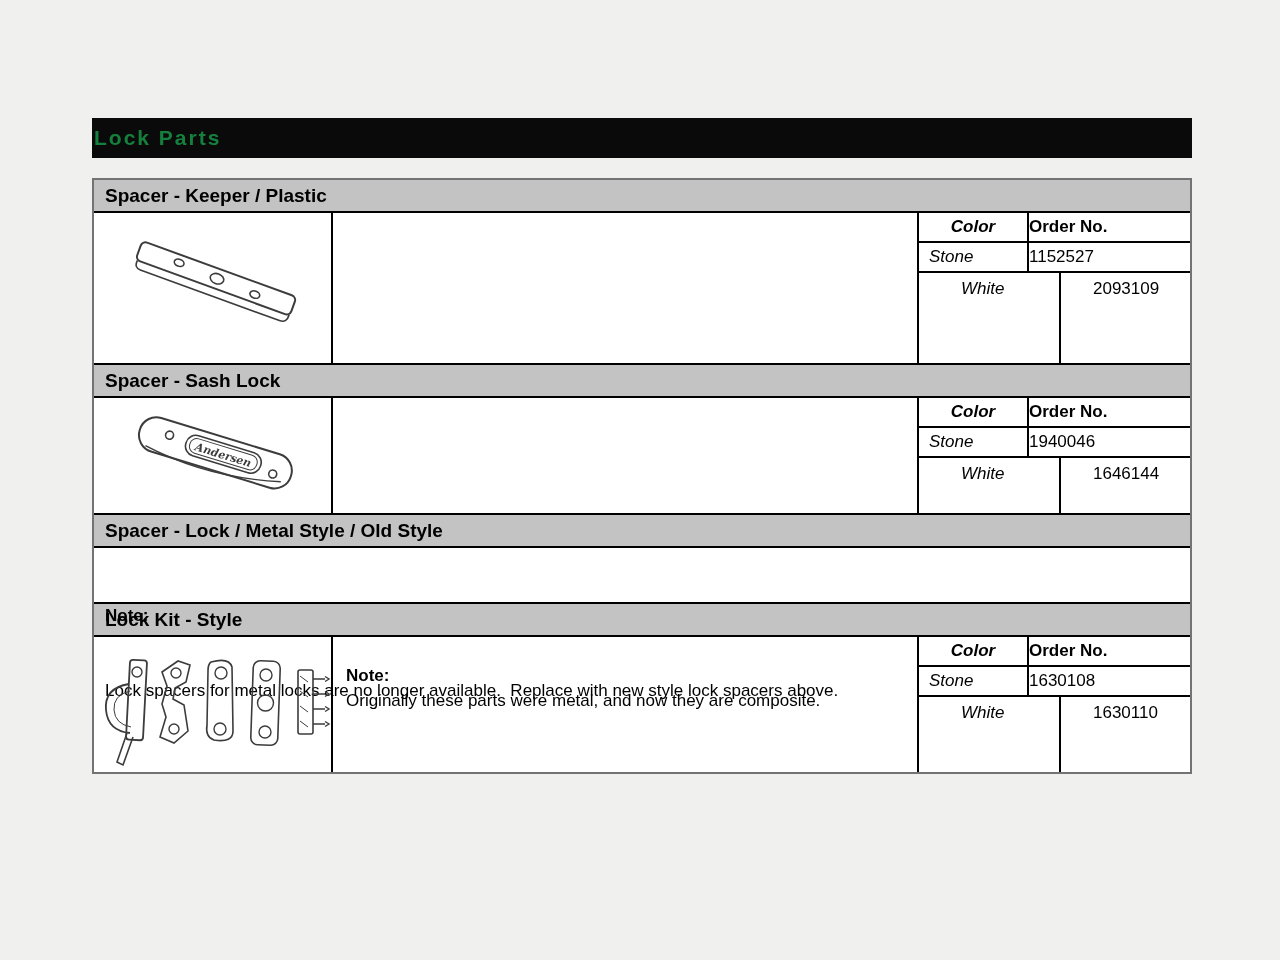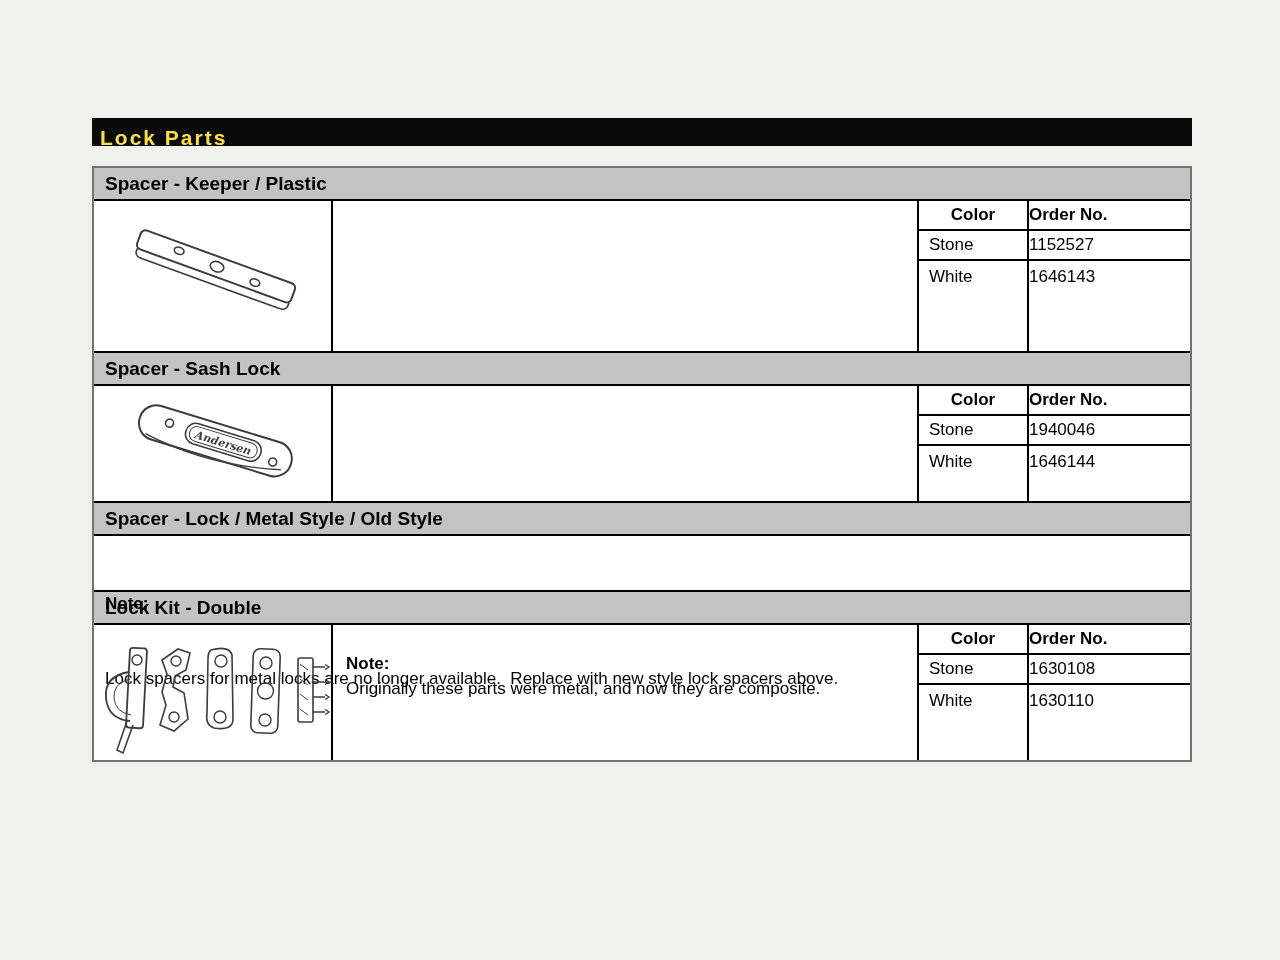--- a/index.html
+++ b/index.html
@@ -11,27 +11,27 @@
     position:relative;
     overflow:hidden;
   }
   .doc{
     position:absolute;
     left:92px; top:118px;
     width:1100px;
   }
   .title-bar{
     background:#0a0a0a;
-    color:#fde047;
-    height:28px;
+    color:#15803d;
+    height:40px;
     line-height:40px;
     font-size:21px;
     font-weight:bold;
     letter-spacing:2px;
-    padding-left:8px;
+    padding-left:2px;
     box-sizing:border-box;
   }
   .gap{height:20px;}
   .sections{
     border:2px solid #737373;
     background:#fff;
   }
   .section-bar{
     background:#c3c3c3;
     height:31px;
@@ -85,27 +85,29 @@
   }
   .ot-row.stretch{
     flex:1;
     border-bottom:none;
     height:auto;
   }
   .ot-row.stretch .ot-color,
   .ot-row.stretch .ot-order{
     line-height:28px;
     padding-top:2px;
+    margin-left:32px;
   }
   .ot-color{
     width:110px;
     flex:none;
     border-right:2px solid #000;
     box-sizing:border-box;
     padding-left:10px;
+    font-style:italic;
   }
   .ot-color.hdr{
     text-align:center;
     padding-left:0;
     font-weight:bold;
   }
   .ot-order{
     flex:1;
     text-align:left;
   }
@@ -159,21 +161,21 @@
         <div class="ot-row">
           <div class="ot-color hdr">Color</div>
           <div class="ot-order hdr">Order No.</div>
         </div>
         <div class="ot-row">
           <div class="ot-color">Stone</div>
           <div class="ot-order">1152527</div>
         </div>
         <div class="ot-row stretch">
           <div class="ot-color">White</div>
-          <div class="ot-order">1646143</div>
+          <div class="ot-order">2093109</div>
         </div>
       </div>
     </div>
 
     <div class="section-bar">Spacer - Sash Lock</div>
     <div class="content-row row-2">
       <div class="img-cell">
         <svg width="237" height="113" viewBox="0 0 237 113">
           <g class="lineart" transform="rotate(17 120 55)" stroke-width="2">
             <rect x="42" y="36" width="158" height="35" rx="17"></rect>
@@ -202,21 +204,21 @@
         </div>
       </div>
     </div>
 
     <div class="section-bar">Spacer - Lock / Metal Style / Old Style</div>
     <div class="note-row">
       <span class="note-label">Note:</span>
       <span class="note-text">Lock spacers for metal locks are no longer available.  Replace with new style lock spacers above.</span>
     </div>
 
-    <div class="section-bar">Lock Kit - Double</div>
+    <div class="section-bar">Lock Kit - Style</div>
     <div class="content-row row-4 last">
       <div class="img-cell">
         <svg width="237" height="133" viewBox="0 0 237 133">
           <g class="lineart" stroke-width="1.8">
 
             <rect x="34" y="22" width="17" height="80" rx="3" transform="rotate(3 42 62)"></rect>
             <circle cx="43" cy="34" r="5" stroke-width="1.4"></circle>
             <path d="M35 46 Q10 50 12 72 Q14 93 36 95"></path>
             <path d="M36 53 Q19 57 20 72 Q21 86 37 89" stroke-width="1"></path>
             <path d="M33 95 L23 124 L29 127 L39 99" stroke-width="1.6"></path>

